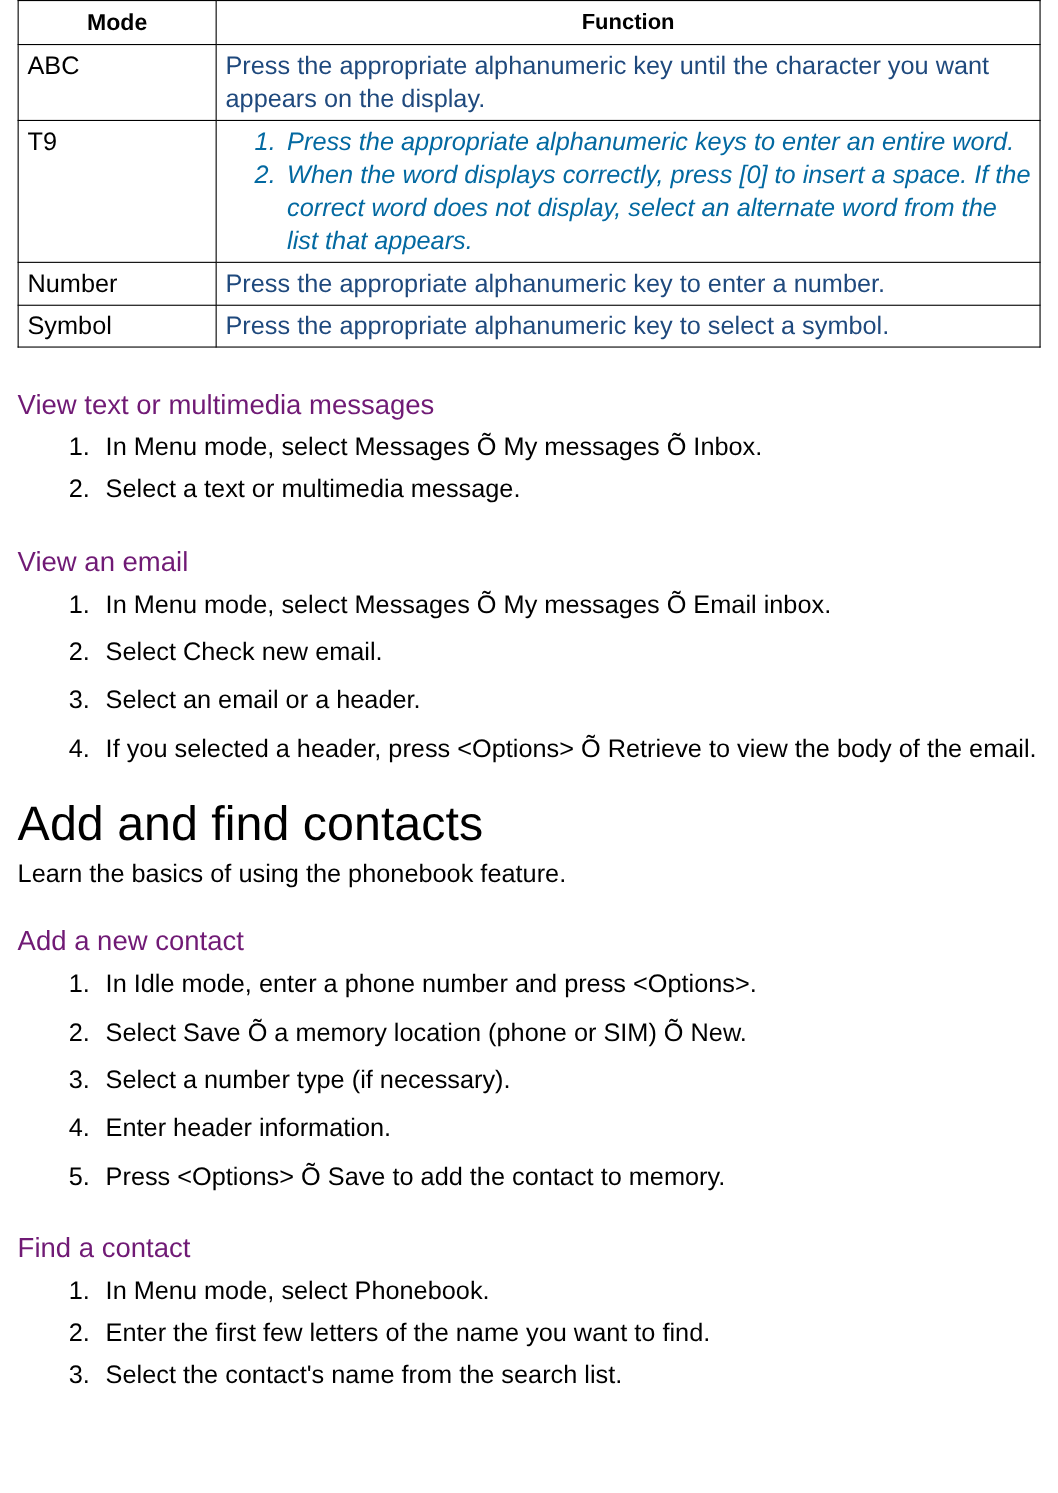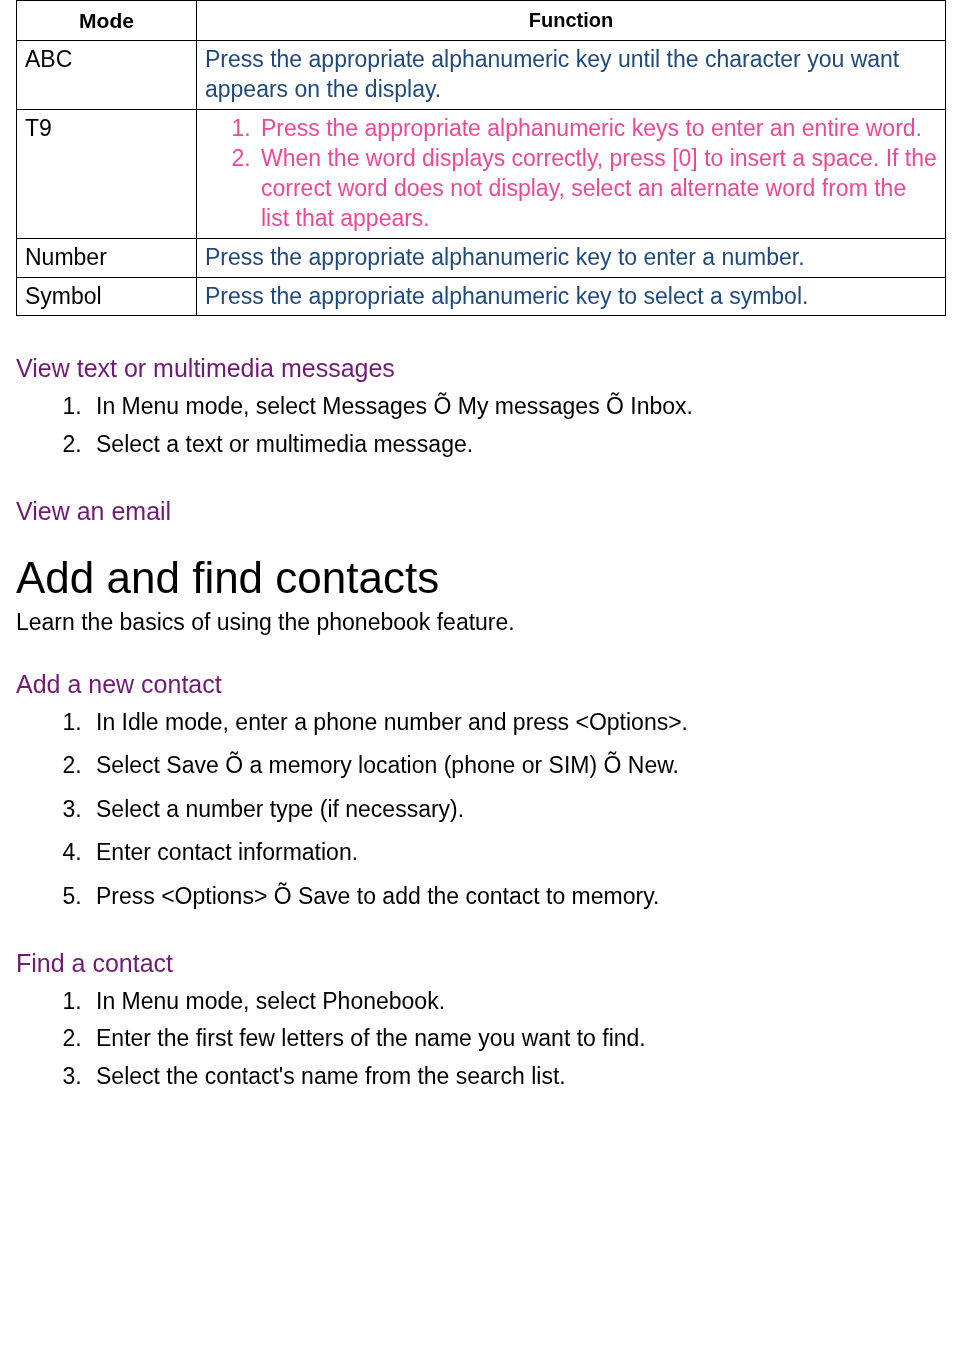--- a/index.html
+++ b/index.html
@@ -34,23 +34,24 @@
     padding: 6px 8px;
   }
   table.mode-table th.fn {
     font-size: 20px;
   }
   .col-mode { width: 180px; }
   ol.inner {
     margin: 0;
     padding-left: 52px;
     list-style-type: decimal;
-    color: #ec4899;
+    color: #0369a1;
     font-size: 23px;
     line-height: 1.3;
+    font-style: italic;
   }
   ol.inner li {
     padding-left: 4px;
   }
   .abc-text, .num-text, .sym-text { color: #1F497D; }
   h3.blue-heading {
     color: #701a75;
     font-weight: normal;
     font-size: 25px;
     margin: 38px 0 6px 0;
@@ -123,30 +124,36 @@
     </tbody>
   </table>
 
   <h3 class="blue-heading">View text or multimedia messages</h3>
   <ol class="steps">
     <li>In Menu mode, select Messages Õ My messages Õ Inbox.</li>
     <li>Select a text or multimedia message.</li>
   </ol>
 
   <h3 class="blue-heading tight">View an email</h3>
+  <ol class="steps spaced">
+    <li>In Menu mode, select Messages Õ My messages Õ Email inbox.</li>
+    <li>Select Check new email.</li>
+    <li>Select an email or a header.</li>
+    <li>If you selected a header, press &lt;Options&gt; Õ Retrieve to view the body of the email.</li>
+  </ol>
 
   <h1 class="section-title">Add and find contacts</h1>
   <div class="subtitle">Learn the basics of using the phonebook feature.</div>
 
   <h3 class="blue-heading tight">Add a new contact</h3>
   <ol class="steps spaced">
     <li>In Idle mode, enter a phone number and press &lt;Options&gt;.</li>
     <li>Select Save Õ a memory location (phone or SIM) Õ New.</li>
     <li>Select a number type (if necessary).</li>
-    <li>Enter contact information.</li>
+    <li>Enter header information.</li>
     <li>Press &lt;Options&gt; Õ Save to add the contact to memory.</li>
   </ol>
 
   <h3 class="blue-heading tight">Find a contact</h3>
   <ol class="steps">
     <li>In Menu mode, select Phonebook.</li>
     <li>Enter the first few letters of the name you want to find.</li>
     <li>Select the contact's name from the search list.</li>
   </ol>
 

